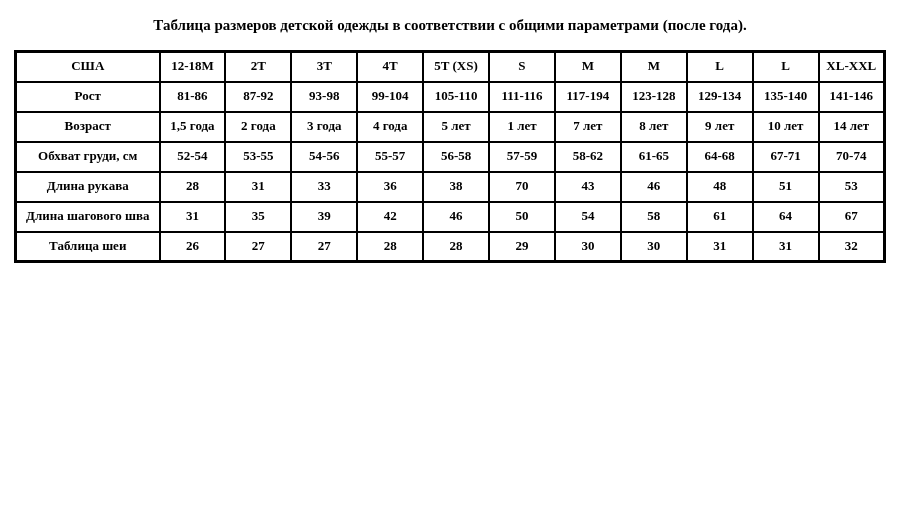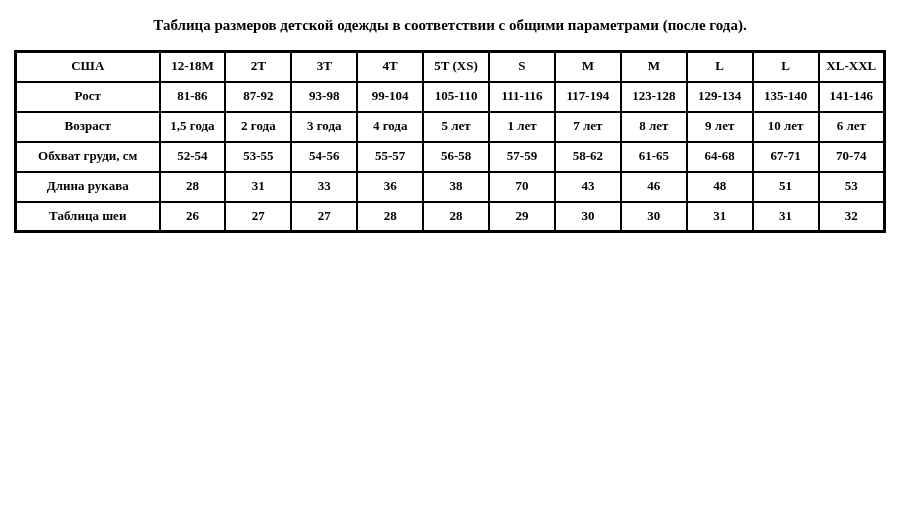--- a/index.html
+++ b/index.html
@@ -89,21 +89,21 @@
           <td>1,5 года</td>
           <td>2 года</td>
           <td>3 года</td>
           <td>4 года</td>
           <td>5 лет</td>
           <td>1 лет</td>
           <td>7 лет</td>
           <td>8 лет</td>
           <td>9 лет</td>
           <td>10 лет</td>
-          <td>6 лет</td>
+          <td>14 лет</td>
         </tr>
         <tr>
           <th scope="row">Обхват груди, см</th>
           <td>52-54</td>
           <td>53-55</td>
           <td>54-56</td>
           <td>55-57</td>
           <td>56-58</td>
           <td>57-59</td>
           <td>58-62</td>
@@ -120,20 +120,34 @@
           <td>36</td>
           <td>38</td>
           <td>70</td>
           <td>43</td>
           <td>46</td>
           <td>48</td>
           <td>51</td>
           <td>53</td>
         </tr>
         <tr>
+          <th scope="row">Длина шагового шва</th>
+          <td>31</td>
+          <td>35</td>
+          <td>39</td>
+          <td>42</td>
+          <td>46</td>
+          <td>50</td>
+          <td>54</td>
+          <td>58</td>
+          <td>61</td>
+          <td>64</td>
+          <td>67</td>
+        </tr>
+        <tr>
           <th scope="row">Таблица шеи</th>
           <td>26</td>
           <td>27</td>
           <td>27</td>
           <td>28</td>
           <td>28</td>
           <td>29</td>
           <td>30</td>
           <td>30</td>
           <td>31</td>

